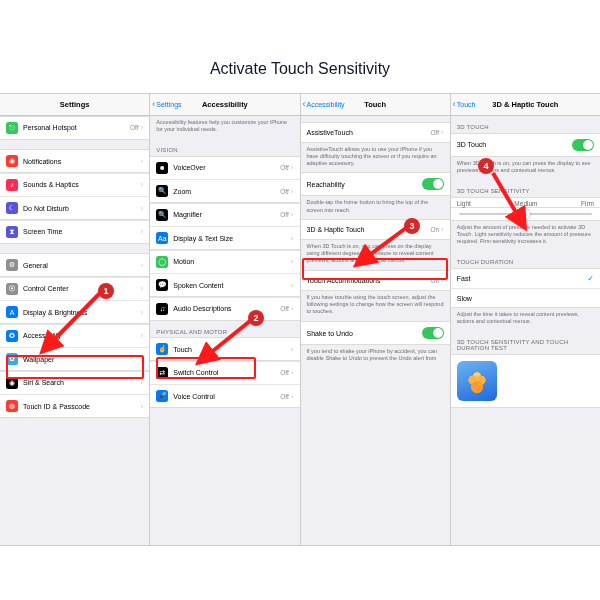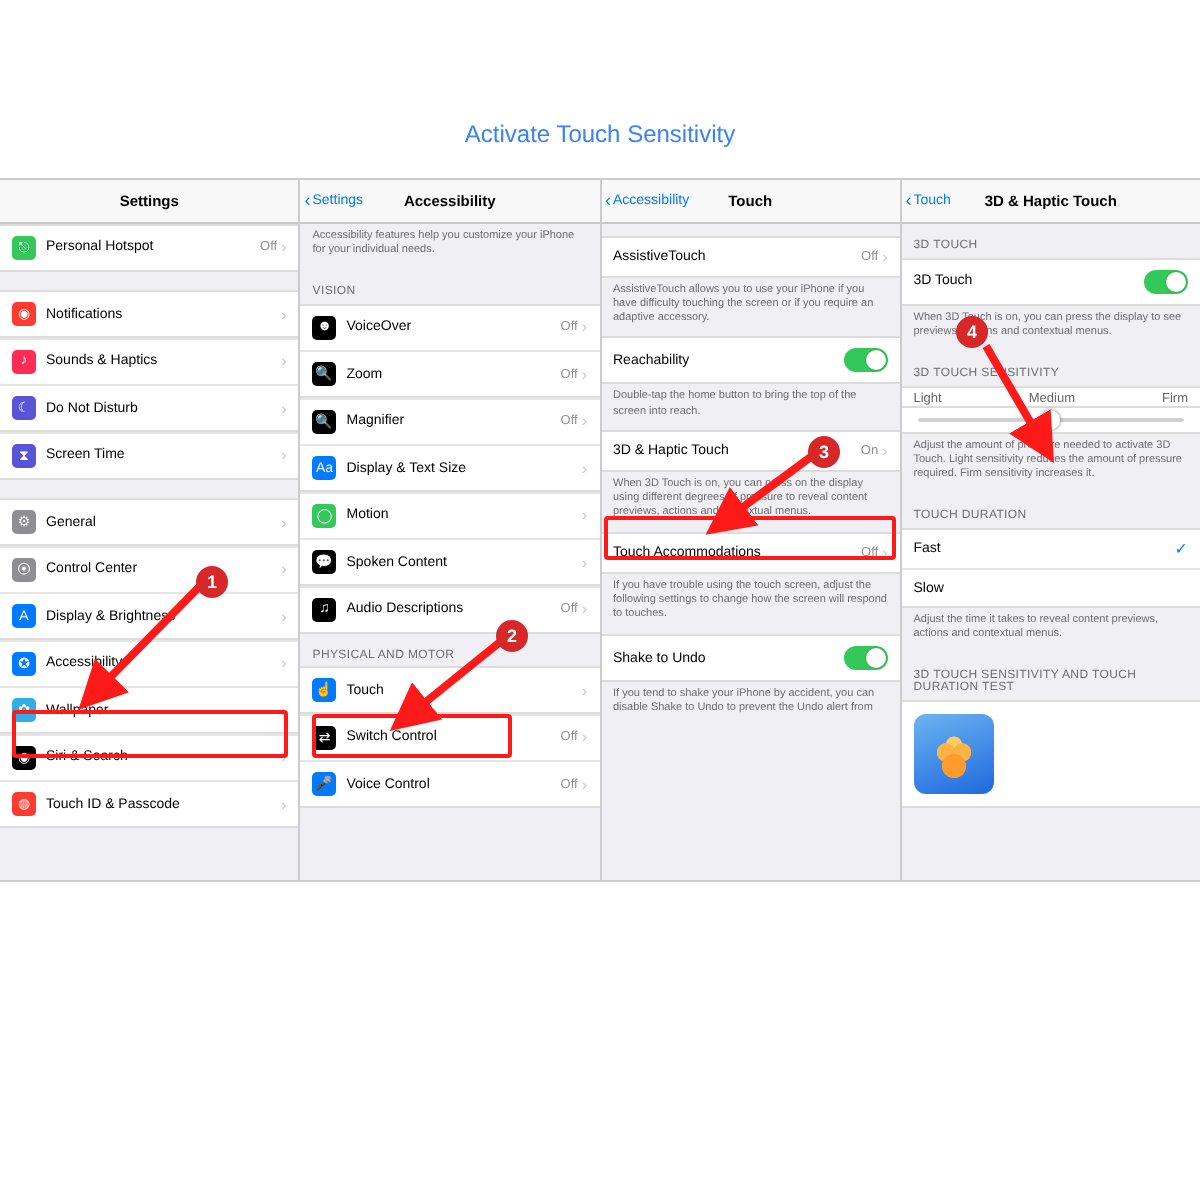--- a/index.html
+++ b/index.html
@@ -6,30 +6,30 @@
   body {
     font-family: -apple-system, "Helvetica Neue", Arial, sans-serif;
     background: #fff;
     width: 600px;
     height: 600px;
     overflow: hidden;
     position: relative;
   }
   .title {
     text-align: center;
-    font-size: 12px;
+    font-size: 16px;
     font-weight: 400;
     padding: 60px 0 15px;
-    color: #3b82f6;
+    color: #0f172a;
   }
   .panels {
     display: flex;
     flex-direction: row;
     width: 600px;
-    height: 352px;
+    height: 453px;
     background: #efeff4;
     font-size: 7px;
     color: #111;
     border-top: 0.5px solid #ccc;
     border-bottom: 0.5px solid #ccc;
   }
   .pane {
     flex: 1 1 0;
     min-width: 0;
     border-right: 0.5px solid #ccc;

